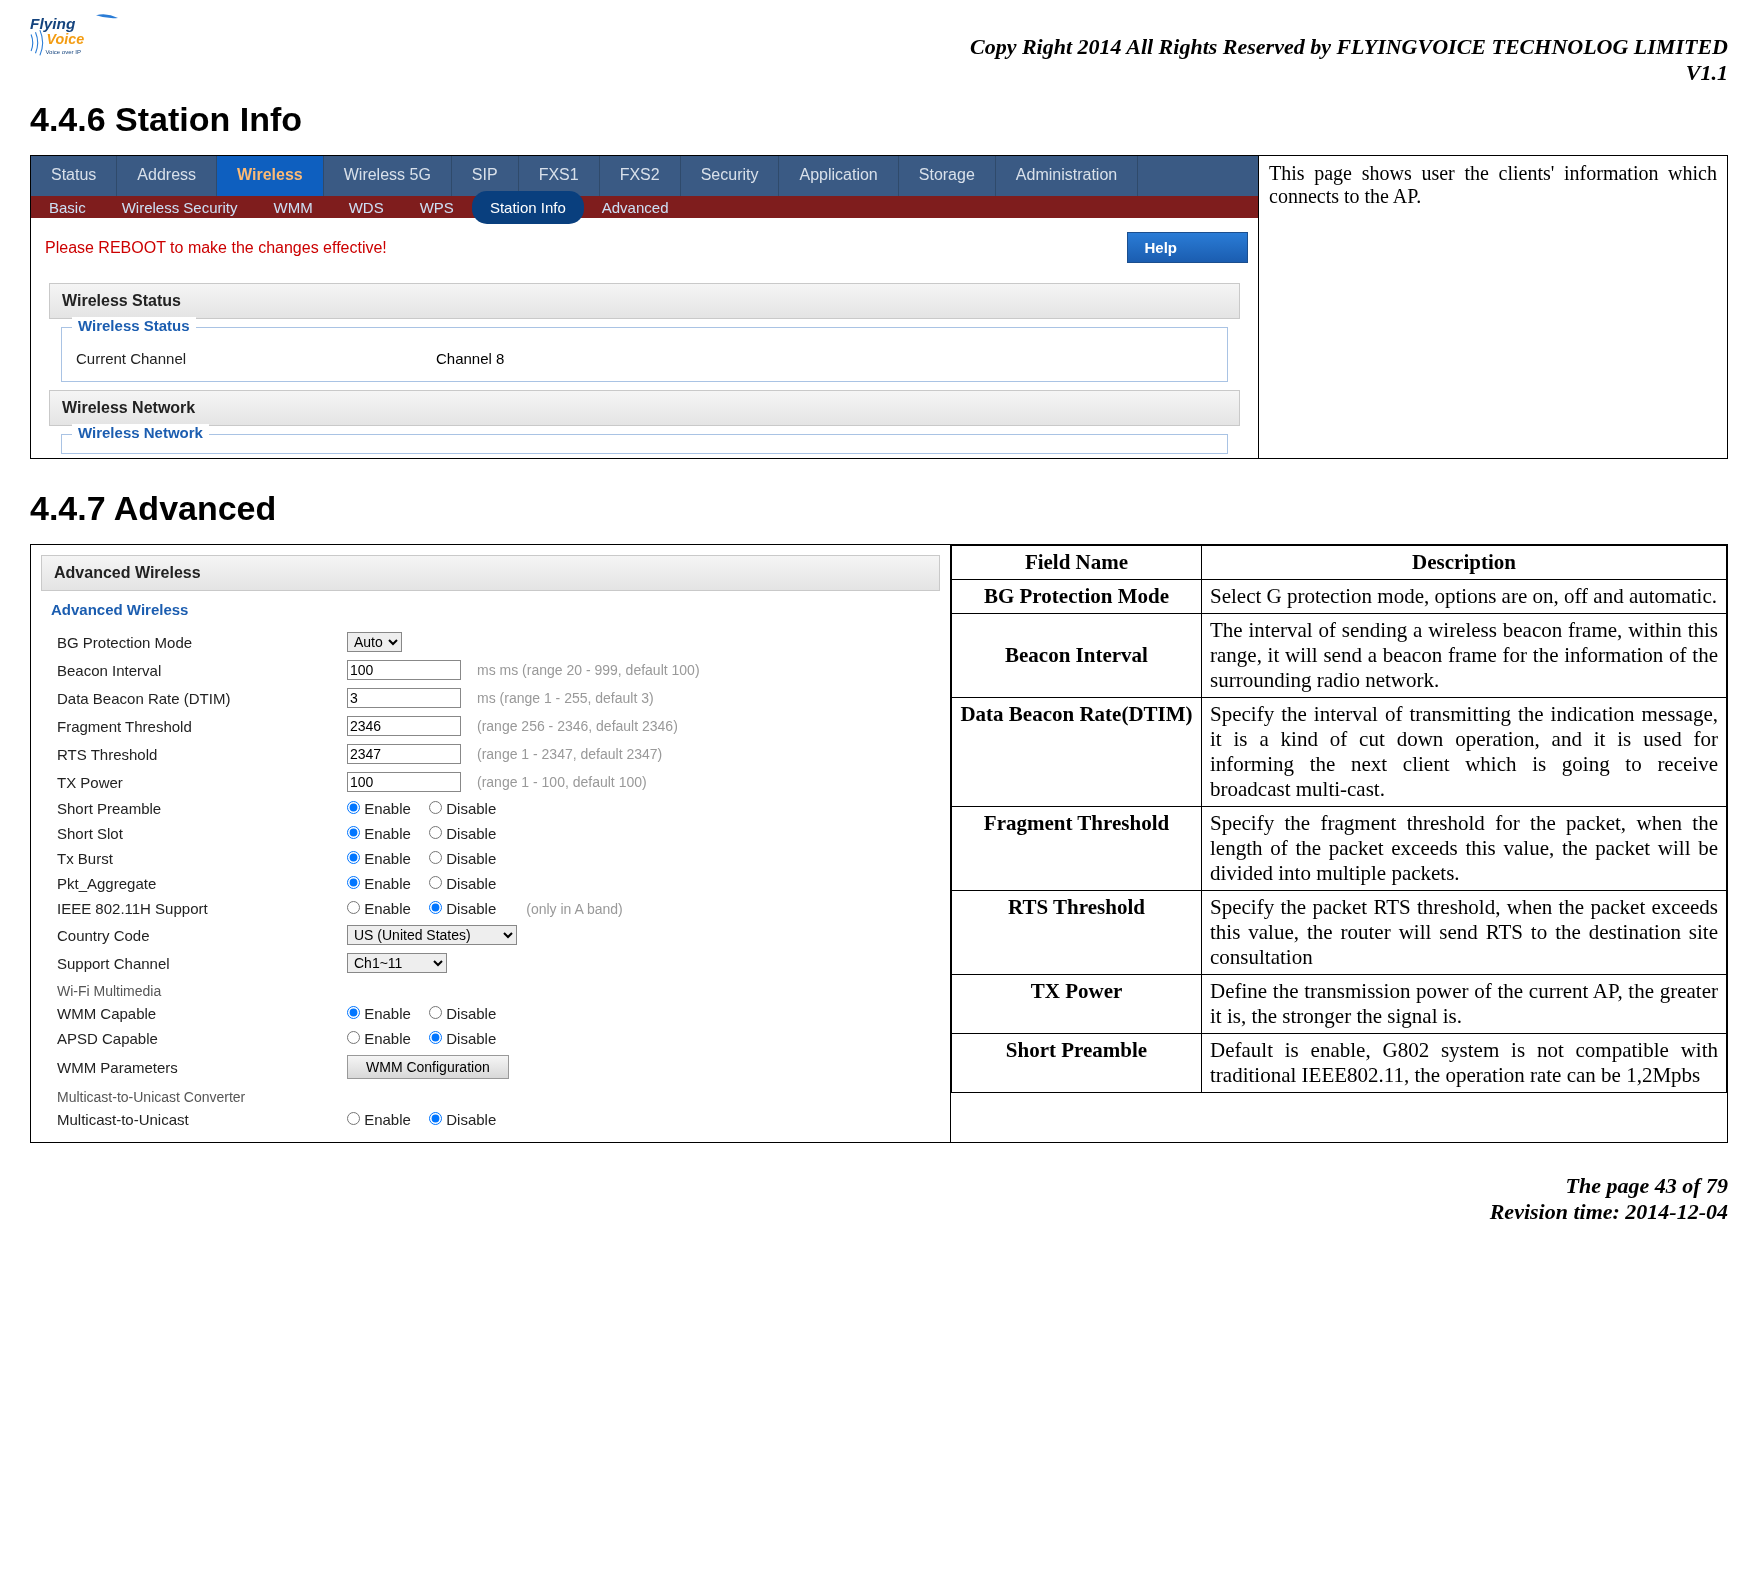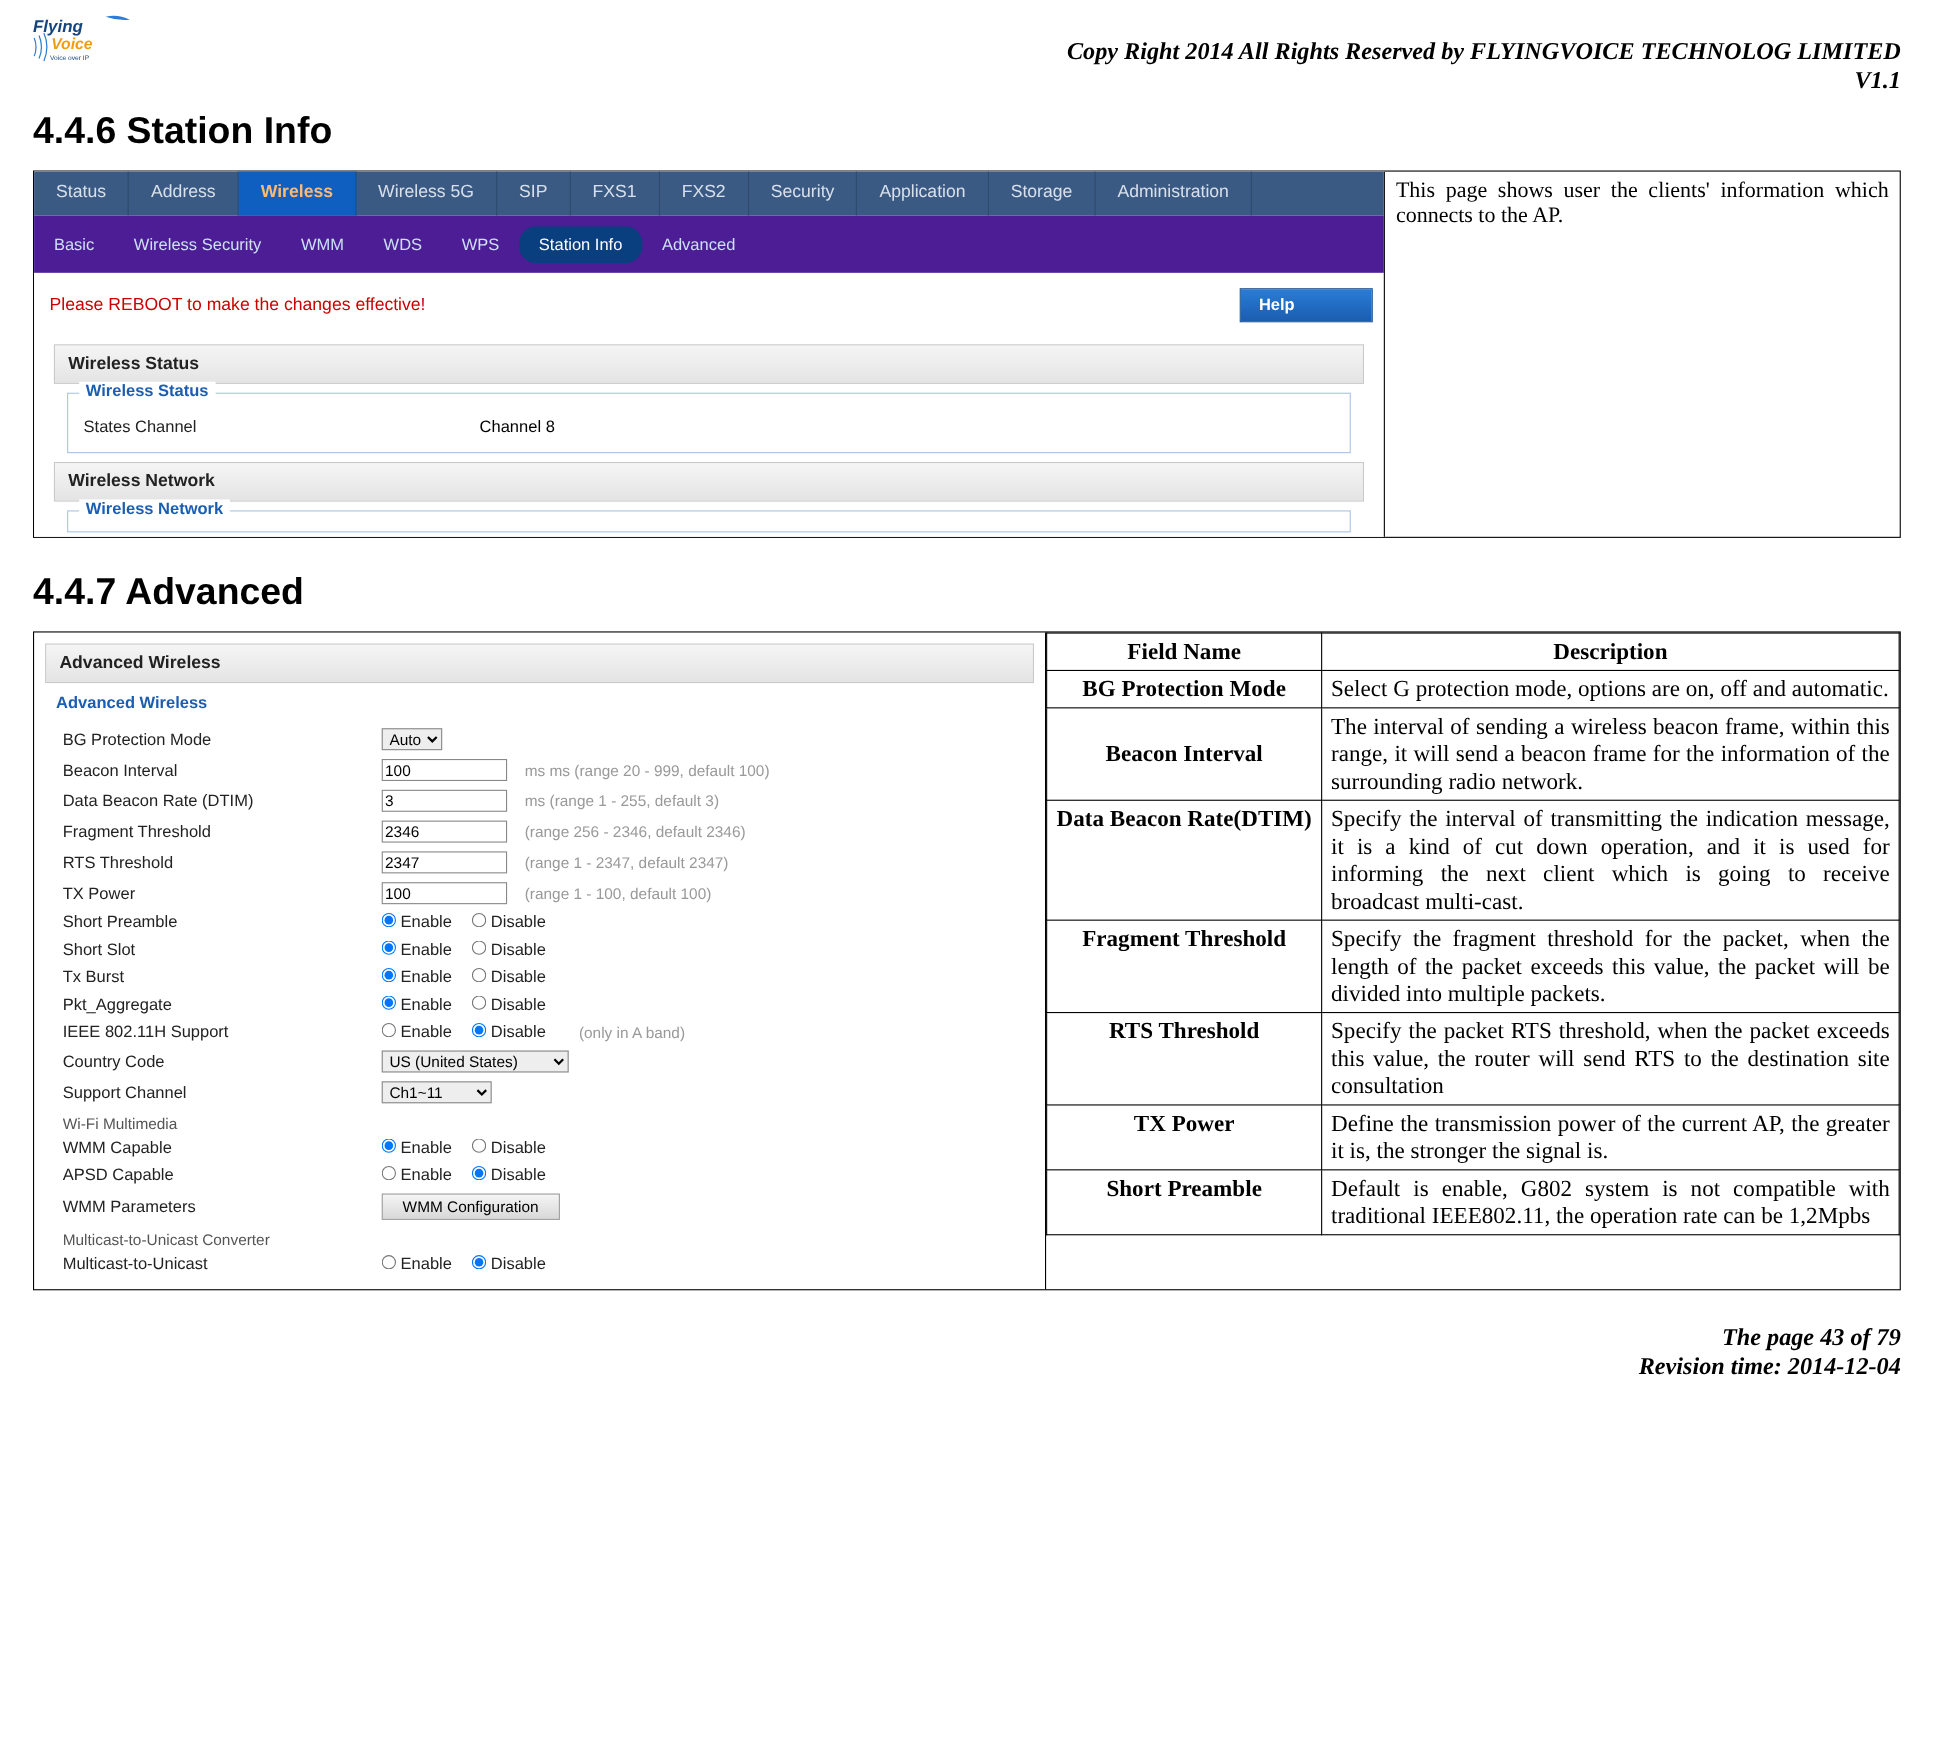--- a/index.html
+++ b/index.html
@@ -62,25 +62,25 @@
     cursor: default;
   }
   .tabs1 .tab.active {
     background: #0e5fbf;
     color: #fdba74;
     font-weight: bold;
   }
   
   .tabs2 {
     display: flex;
-    background: #4c1d95;
+    background: #7f1d1d;
     color: #cde0f5;
     font-family: Arial, Helvetica, sans-serif;
     font-size: 15px;
-    height: 52px;
+    height: 22px;
     align-items:center;
   }
   .tabs2 .tab {
     padding: 8px 18px;
     cursor: default;
   }
   .tabs2 .tab.active {
     background: #093f7e;
     color: #fff;
     border-radius: 15px;
@@ -259,21 +259,21 @@
       <div class="tab">Advanced</div>
     </div>
     <div class="reboot-row">
       <div class="msg">Please REBOOT to make the changes effective!</div>
       <div class="help-btn">Help</div>
     </div>
     <div class="panel-title">Wireless Status</div>
     <div class="fieldset">
       <div class="legend">Wireless Status</div>
       <div class="kv-row">
-        <div class="k">States Channel</div>
+        <div class="k">Current Channel</div>
         <div>Channel 8</div>
       </div>
     </div>
     <div class="panel-title">Wireless Network</div>
     <div class="fieldset" style="padding:18px 0 0 0; margin-bottom:4px;">
       <div class="legend">Wireless Network</div>
     </div>
   </div>
   <div class="station-desc">This page shows user the clients' information which connects to the AP.</div>
 </div>

